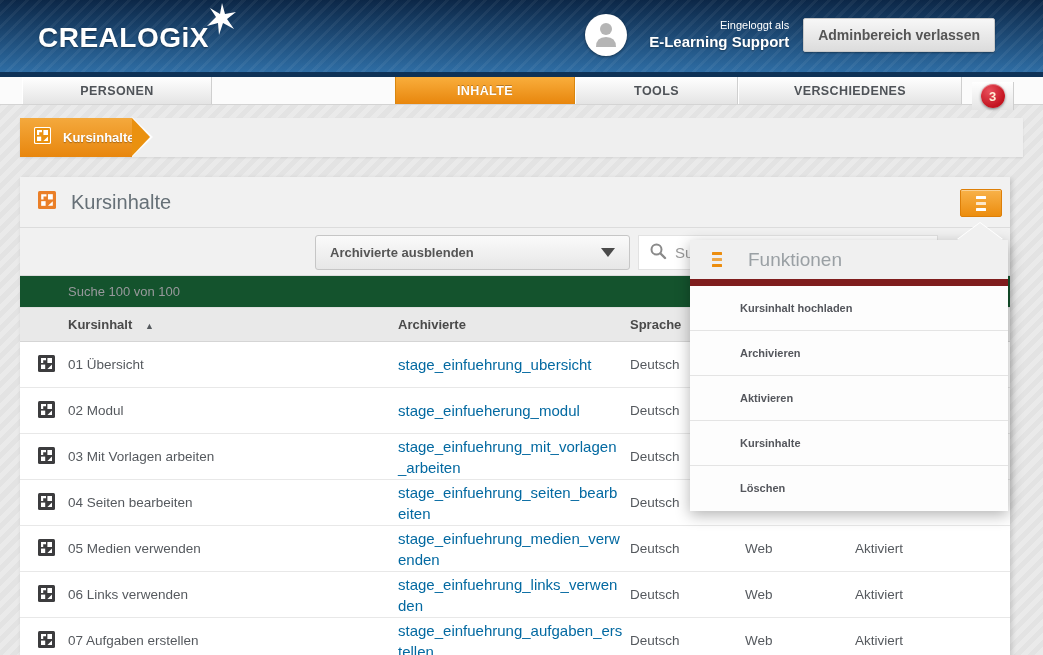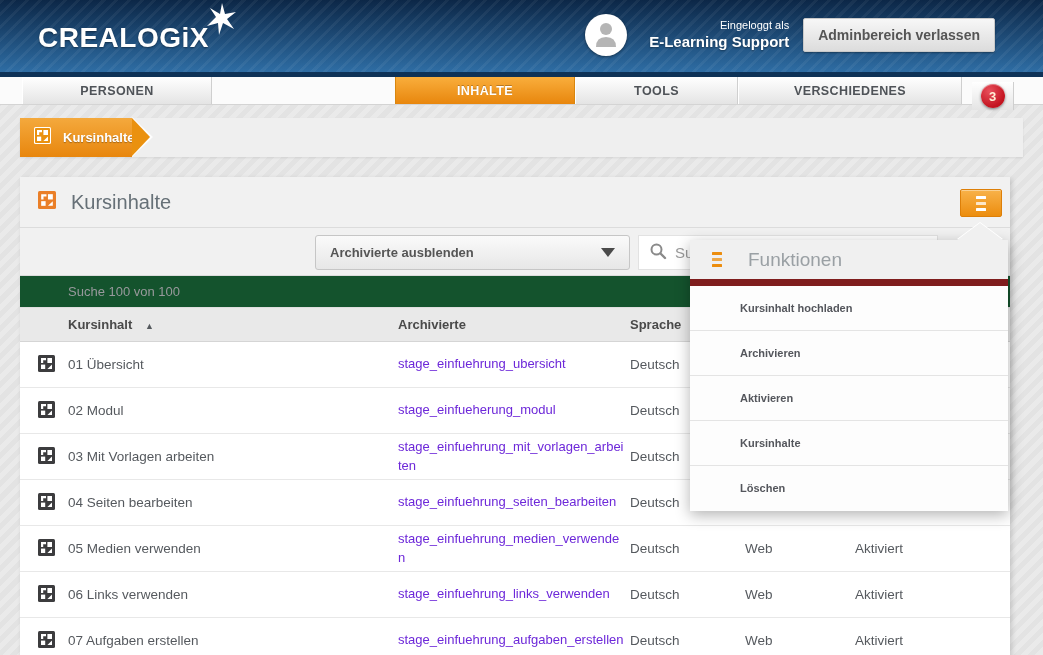--- a/index.html
+++ b/index.html
@@ -122,21 +122,21 @@
   .count-row {
     height:32px; background:#14532d; border-bottom:1px solid #dedede;
     display:flex; align-items:center; padding-left:48px; font-size:13px; color:#98999c;
   }
 
   .grid-cols { display:grid; grid-template-columns:48px 330px 232px 115px 110px 1fr; align-items:center; }
   .thead { height:34px; background:#e9e9e9; border-bottom:1px solid #d5d5d5; font-size:13px; font-weight:bold; color:#4a4a4a; }
   .sort-arrow { font-size:9px; color:#55595e; margin-left:9px; }
   .trow { min-height:46px; background:#fff; border-bottom:1px solid #e8e8e8; font-size:13.5px; color:#55595e; cursor:pointer; }
   .c-icon { padding-left:18px; display:flex; }
-  .c-bez { font-size:13px; color:#6d28d9; word-break:break-all; padding-right:10px; line-height:1.4; }
+  .c-bez { font-size:15px; color:#0369a1; word-break:break-all; padding-right:10px; line-height:1.4; }
   .cell { padding-right:6px; }
 
   
   .fn-menu {
     position:absolute; left:690px; top:240px; width:318px; z-index:10;
     box-shadow:0 4px 14px rgba(0,0,0,.3); background:#fdfdfd;
   }
   .fn-pointer {
     position:absolute; top:-17px; left:267px; width:0; height:0;
     border-left:23px solid transparent; border-right:23px solid transparent; border-bottom:17px solid #f0f0f0;

